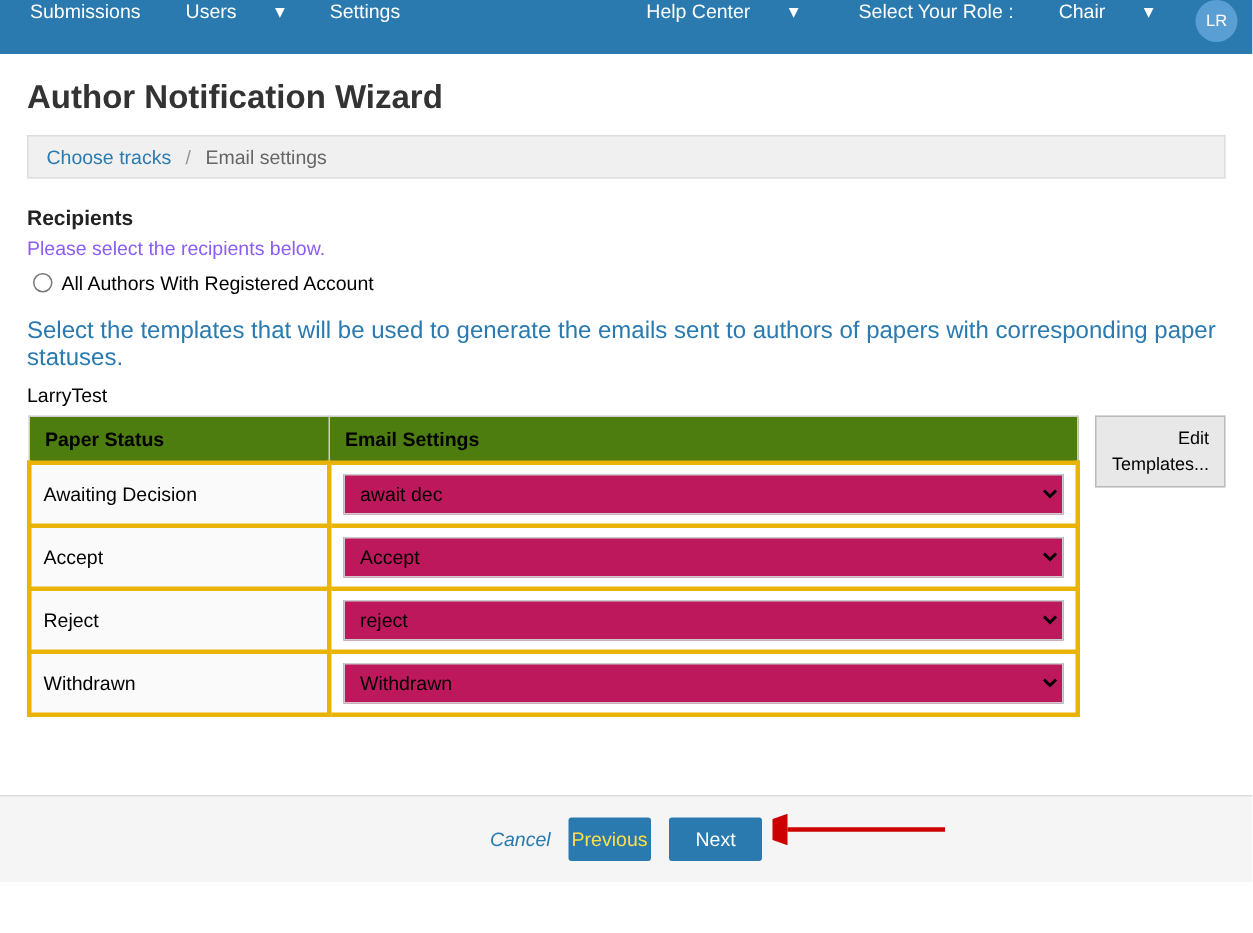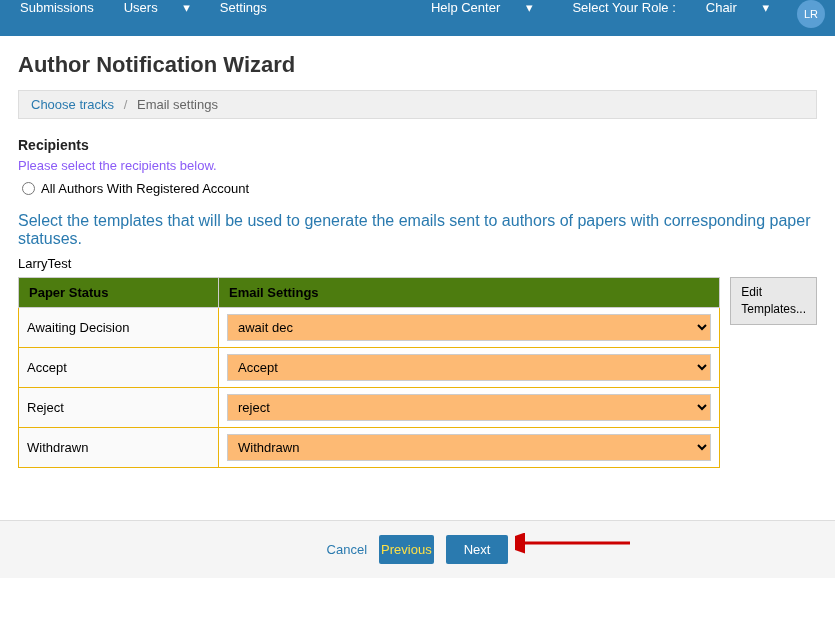--- a/index.html
+++ b/index.html
@@ -118,45 +118,45 @@
     }
     table.email-table th {
       background: #4d7c0f;
       border: 1px solid #ccc;
       padding: 7px 10px;
       text-align: left;
       font-weight: bold;
       font-size: 13px;
     }
     table.email-table td {
-      border: 1px solid #eab308;
+      border: 3px solid #eab308;
       padding: 6px 8px;
       font-size: 13px;
       vertical-align: middle;
     }
     table.email-table td:first-child {
       width: 200px;
       background: #fafafa;
     }
     table.email-table select {
       width: 100%;
       padding: 4px 6px;
       border: 1px solid #ccc;
       font-size: 13px;
-      background: #fdba74;
+      background: #be185d;
       cursor: pointer;
     }
 
     .edit-templates-btn {
       background: #e8e8e8;
       border: 1px solid #bbb;
       padding: 6px 10px;
       font-size: 12px;
       cursor: pointer;
-      text-align: left;
+      text-align: right;
       white-space: nowrap;
       line-height: 1.4;
     }
 
     
     .page-footer {
       background: #f5f5f5;
       border-top: 1px solid #ddd;
       padding: 14px 18px;
       display: flex;
@@ -165,20 +165,21 @@
       gap: 12px;
       position: relative;
       margin-top: 20px;
     }
 
     .cancel-link {
       color: #2a7aaf;
       text-decoration: none;
       font-size: 13px;
       cursor: pointer;
+      font-style: italic;
     }
 
     .btn-previous {
       background: #2a7aaf;
       color: #fde047;
       border: none;
       padding: 7px 2px;
       font-size: 13px;
       cursor: pointer;
       border-radius: 2px;

